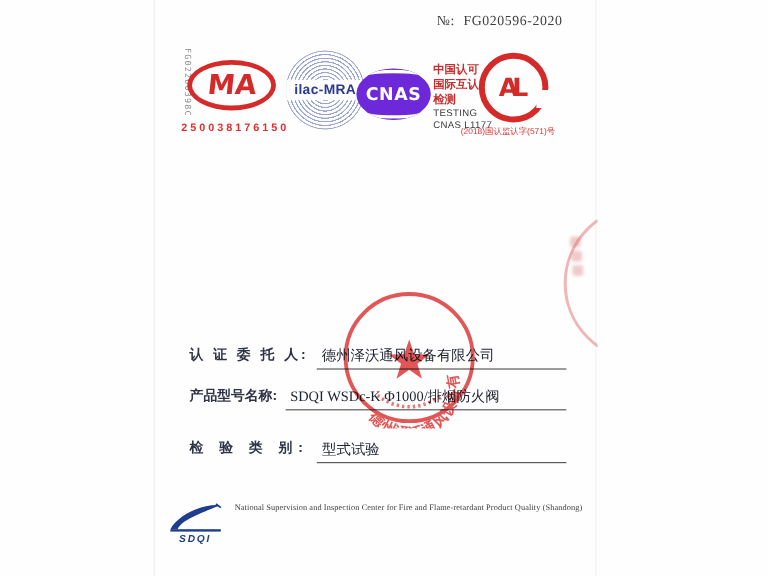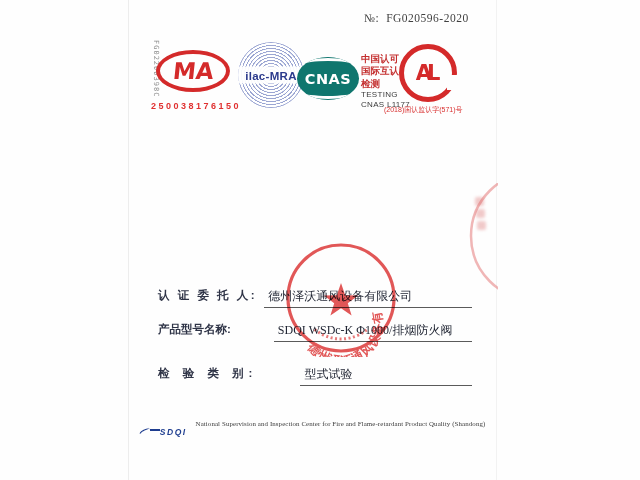--- a/index.html
+++ b/index.html
@@ -23,21 +23,21 @@
     border-radius:50%; display:flex; align-items:center; justify-content:center; }
   .cma-text { font-size:23px; font-weight:900; color:#d42a2a; transform:skewX(-6deg); letter-spacing:0; font-family:"DejaVu Sans", sans-serif; }
   .cma-num { position:absolute; left:151px; top:101px; font-size:9px; font-weight:700; color:#e03030; letter-spacing:2.5px; }
 
   .ilac { position:absolute; left:238px; top:42px; width:66px; height:66px; border-radius:50%;
     background:repeating-radial-gradient(circle at 50% 50%, #ffffff 0 1.8px, #9aa5d2 2.2px 3px); overflow:hidden; }
   .ilac-band { position:absolute; left:0; right:0; top:50%; transform:translateY(-50%); height:17px;
     background:rgba(255,255,255,.93); display:flex; align-items:center; justify-content:center; }
   .ilac-text { color:#2b3a8c; font-weight:700; font-size:11.5px; letter-spacing:.3px; }
 
-  .cnas { position:absolute; left:297px; top:57px; width:62px; height:43px; background:#0f766e; border-radius:50%;
+  .cnas { position:absolute; left:297px; top:57px; width:62px; height:43px; background:#6d28d9; border-radius:50%;
     display:flex; align-items:center; justify-content:center; overflow:hidden; }
   .cnas-text { color:#fff; font-weight:800; font-size:14.5px; letter-spacing:.5px; font-family:"DejaVu Sans", sans-serif; }
   .cnas-arc { position:absolute; left:7px; width:48px; height:12px; border-radius:50%; }
   .cnas-arc.top { top:1px; border-top:3px solid #fff; }
   .cnas-arc.bot { bottom:1px; border-bottom:3px solid #fff; }
 
   .cnas-side { position:absolute; left:361px; top:53px; line-height:1.3; }
   .cnas-side .cn { font-size:9.5px; font-weight:700; color:#c43030; }
   .cnas-side .en { font-size:8px; font-weight:400; color:#3a3a3a; letter-spacing:.3px; }
 
@@ -50,40 +50,40 @@
   
   .title-wrap { position:absolute; left:128px; top:166px; width:368px; text-align:center; }
   .title-cn { font-size:37px; font-weight:800; color:#26397e; letter-spacing:19px; padding-left:19px;
     font-family:"DejaVu Sans", sans-serif; }
   .title-en { margin-top:8px; font-family:"Liberation Serif", serif; font-weight:700; font-size:21px;
     color:#26397e; letter-spacing:4px; word-spacing:14px; }
 
   
   .fields { position:absolute; left:158px; top:288px; width:314px; }
   .field-row { display:flex; align-items:flex-start; }
-  .field-row + .field-row { margin-top:0;gap:36px; }
+  .field-row + .field-row { margin-top:0; }
   .row1 { margin-bottom:14px; }
   .row2 { margin-bottom:24px; }
   .f-label { flex:none; font-size:11.5px; font-weight:700; color:#2e3346; padding-right:7px; padding-bottom:2px; white-space:nowrap; }
   .ls1 { letter-spacing:2.5px; }
   .ls2 { letter-spacing:5px; }
   .f-value { flex:1; border-bottom:1.2px solid #5a5a5a; font-family:"Liberation Serif", serif;
     font-size:12px; color:#1d2230; padding:0 0 2px 4px; white-space:nowrap; }
 
   
   .stamp-main { position:absolute; left:282px; top:239px; width:118px; height:118px; mix-blend-mode:multiply; opacity:.92; }
 
   
   .stamp-edge { position:absolute; left:462px; top:183px; width:36px; height:108px; overflow:hidden; }
   .smudge { position:absolute; width:9px; height:9px; background:#d96a6a; opacity:.35; filter:blur(1.5px); border-radius:2px; }
 
   
   .footer { position:absolute; left:128px; top:417px; width:368px; }
   .footer-inner { display:flex; justify-content:center; align-items:flex-start; gap:9px; }
-  .f-logo { width:48px; flex:none; display:flex; flex-direction:row; align-items:center; padding-top:2px; }
+  .f-logo { width:48px; flex:none; display:flex; flex-direction:column; align-items:center; padding-top:2px; }
   .f-logo-line { width:42px; height:2px; background:#1e3d8f; margin-top:-2px; }
   .f-logo-text { font-size:8.5px; font-weight:800; font-style:italic; color:#1e3d8f; letter-spacing:1.5px; margin-top:1px; }
   .f-texts { text-align:center; }
   .f-cn { font-size:14.5px; font-weight:800; color:#1e3d8f; letter-spacing:.5px; white-space:nowrap; font-family:"DejaVu Sans", sans-serif; }
   .f-en { margin-top:3px; font-family:"Liberation Serif", serif; font-size:6.9px; color:#3c3c3c; letter-spacing:.1px; white-space:nowrap; }
 </style>
 </head>
 <body>
 
 <div class="page">

